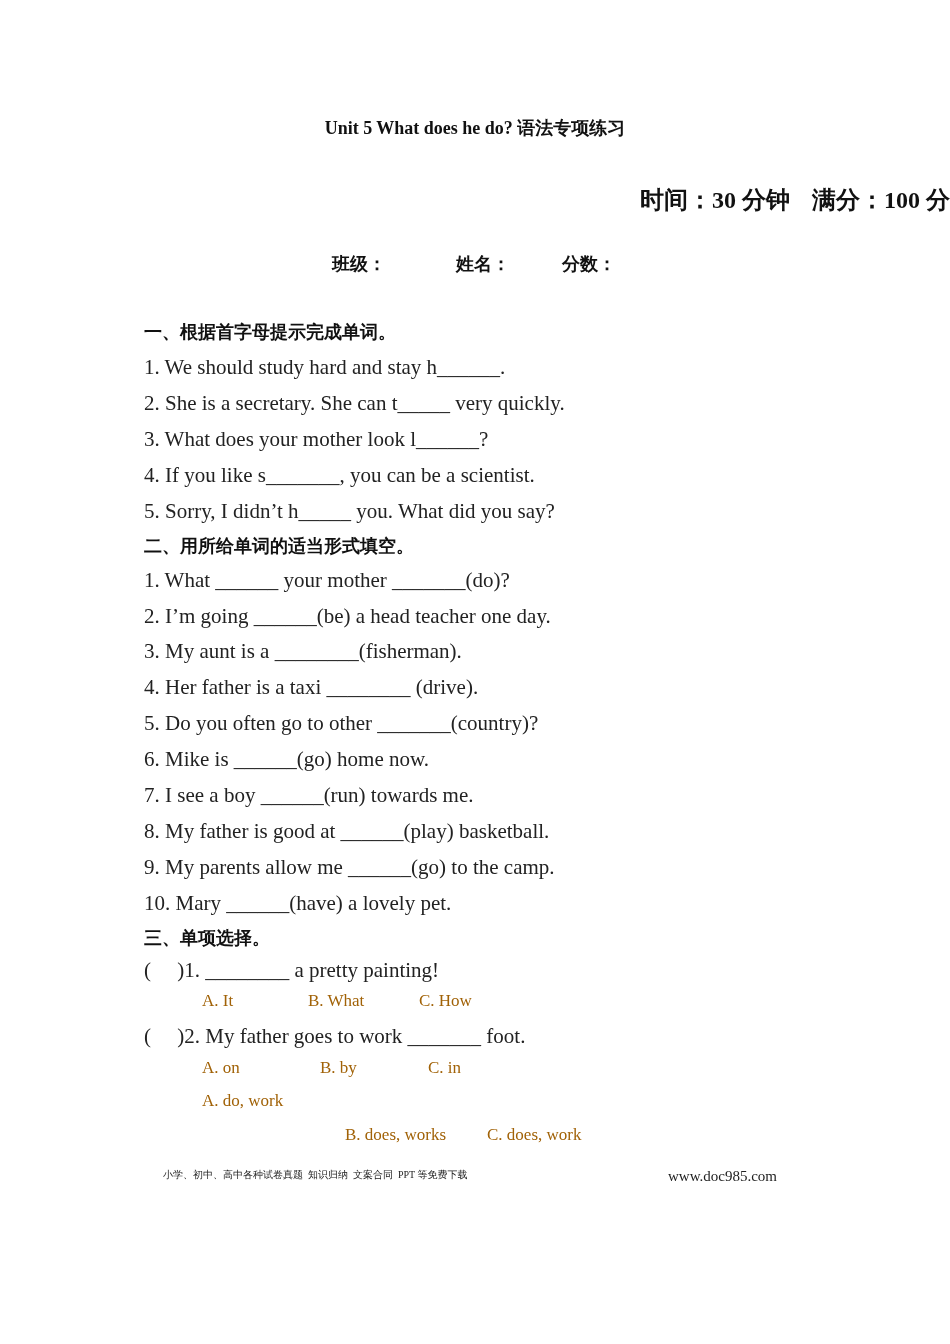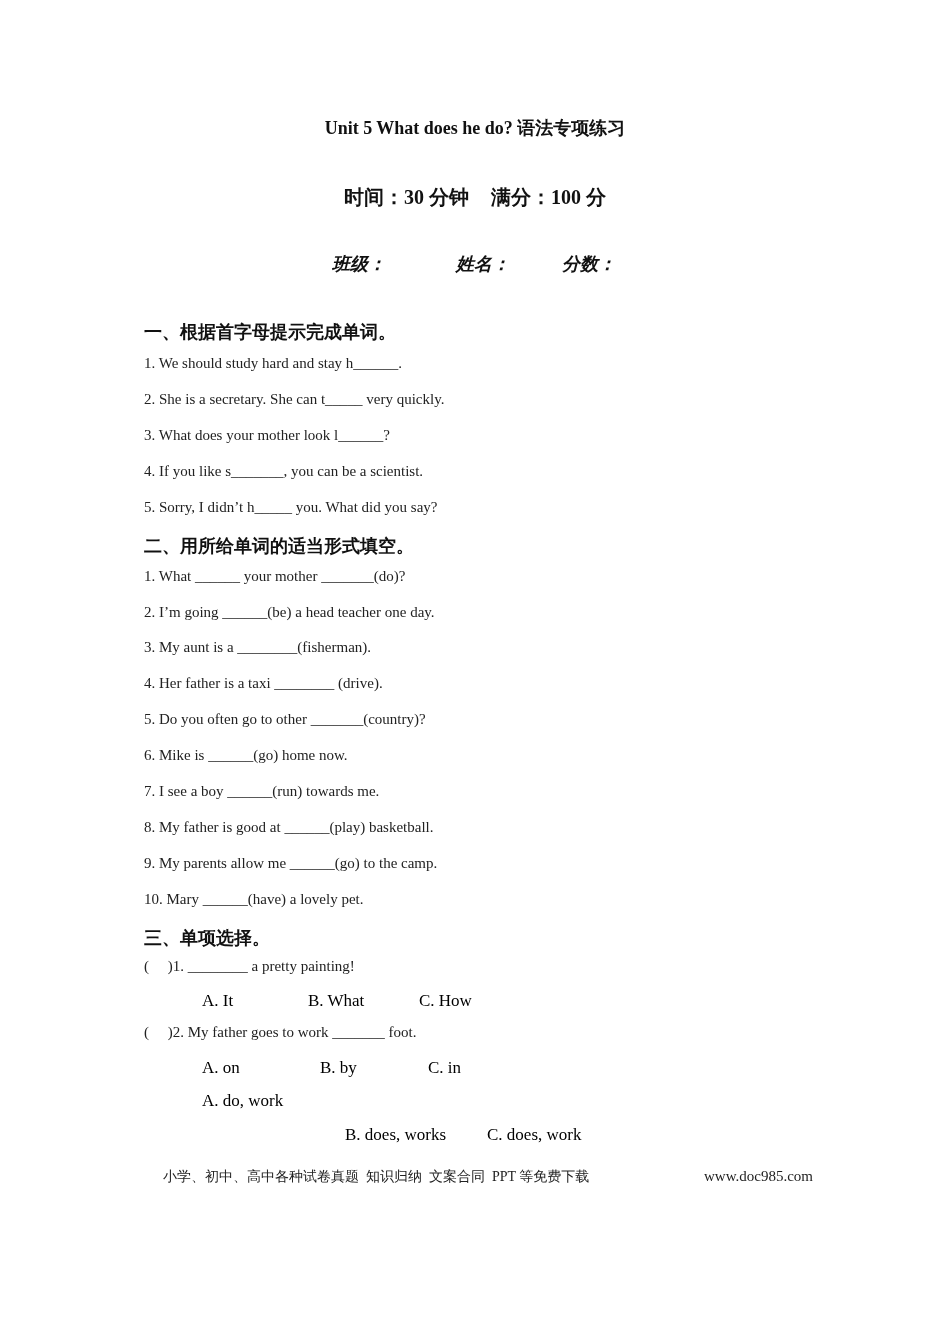--- a/index.html
+++ b/index.html
@@ -1,30 +1,30 @@
 <!DOCTYPE html>
 <html><head>
   <meta charset="utf-8">
   <style>
     html, body { margin: 0; padding: 0; background: #ffffff; }
     body { width: 950px; height: 1344px; position: relative; overflow: hidden;
            font-family: "Liberation Serif", "DejaVu Serif", serif; color: #1a1a1a; }
     .page { position: absolute; left: 0; top: 0; width: 950px; height: 1344px; }
     .title { position: absolute; top: 116px; left: 0; width: 950px; text-align: center;
              font-size: 18px; font-weight: bold; color: #111; }
-    .meta { position: absolute; top: 184px; left: 0; width: 950px; text-align: center;
-            font-size: 20px; font-weight: bold; color: #111; }
+    .meta { position: absolute; top: 184px; left: 0; width: 950px; text-align: right;
+            font-size: 24px; font-weight: bold; color: #111; }
     .meta span.gap { display: inline-block; width: 22px; }
     .fields { position: absolute; top: 252px; left: 0; width: 950px; font-size: 18px; font-weight: bold; color: #111; }
-    .fields span { position: absolute; font-style: italic; }
-    .line { position: absolute; left: 144px; font-size: 15px; color: #222; white-space: pre; }
+    .fields span { position: absolute; }
+    .line { position: absolute; left: 144px; font-size: 21px; color: #222; white-space: pre; }
     .heading { position: absolute; left: 144px; font-size: 18px; font-weight: bold; color: #111; white-space: pre; }
-    .opt { position: absolute; font-size: 17px; color: #000000; white-space: pre; }
-    .footer { position: absolute; top: 1168px; left: 163px; font-size: 14px; color: #222; white-space: pre; }
-    .footer-url { position: absolute; top: 1168px; left: 704px; font-size: 15px; color: #222; }
+    .opt { position: absolute; font-size: 17px; color: #a16207; white-space: pre; }
+    .footer { position: absolute; top: 1168px; left: 163px; font-size: 10px; color: #222; white-space: pre; }
+    .footer-url { position: absolute; top: 1168px; left: 668px; font-size: 15px; color: #222; }
   </style>
 </head>
 <body>
 
 <div class="page">
 
   <div class="title">Unit 5  What does he do? 语法专项练习</div>
 
   <div class="meta">
     <span>时间：30 分钟</span><span class="gap"></span><span>满分：100 分</span>

